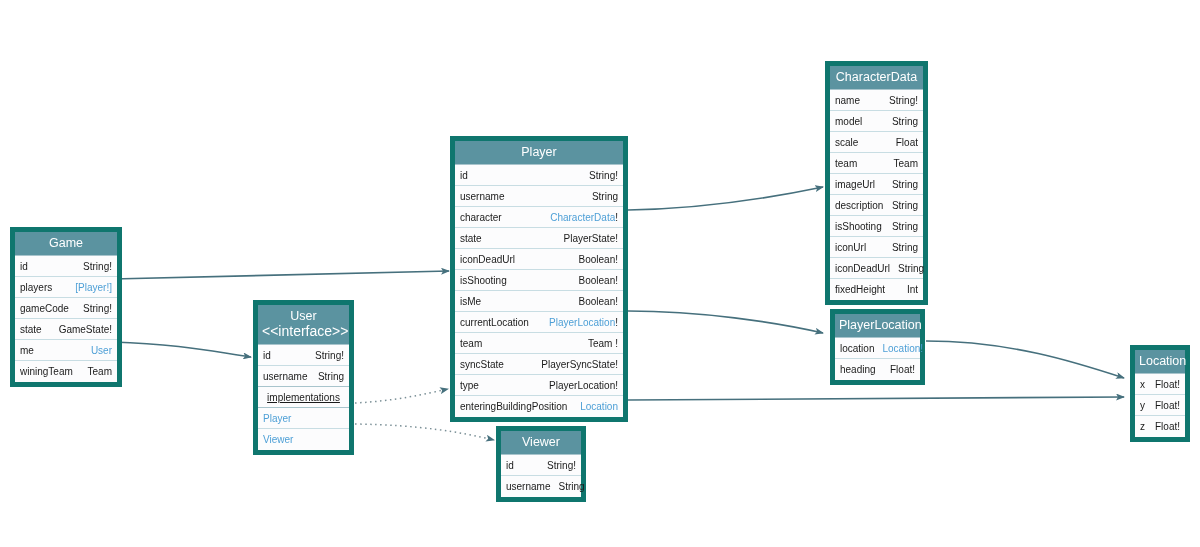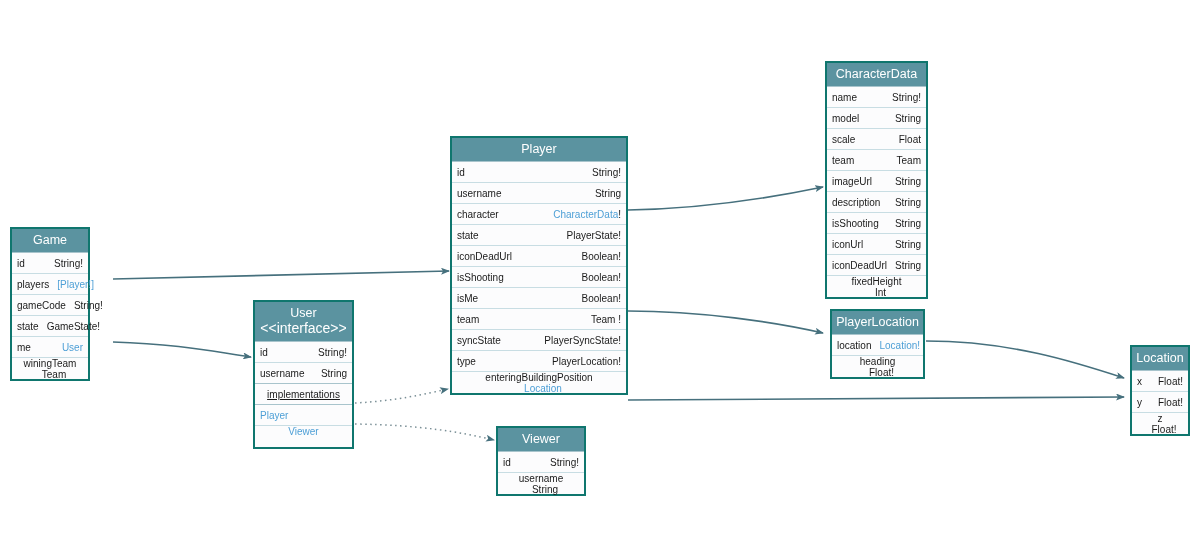--- a/index.html
+++ b/index.html
@@ -18,21 +18,21 @@
   .edges {
     position: absolute;
     left: 0; top: 0;
     width: 1200px;
     height: 547px;
     pointer-events: none;
   }
   .entity {
     position: absolute;
     box-sizing: border-box;
-    border: 2px solid #0f766e;
+    border: 5px solid #0f766e;
     background: #fcfcfd;
     box-shadow: 0 0 0 0 transparent;
   }
   .entity-header {
     background: #5b93a0;
     color: #ffffff;
     text-align: center;
     font-size: 12.5px;
     line-height: 1.15;
     padding: 4px 4px 5px 4px;
@@ -50,21 +50,21 @@
     justify-content: space-between;
     box-sizing: border-box;
     height: 21px;
     padding: 0 5px;
     font-size: 10px;
     color: #1a1a1a;
     border-bottom: 1px solid #c8dde3;
     background: #fcfcfd;
     white-space: nowrap;
   }
-  .row:last-child { border-bottom: none; flex-direction: column; }
+  .row:last-child { border-bottom: none; }
   .row .fname { text-align: left; }
   .row .ftype { text-align: right; padding-left: 8px; }
   .row.center {
     justify-content: center;
     text-decoration: underline;
   }
   .row.single {
     justify-content: flex-start;
   }
   .link { color: #4d9fd6; }
@@ -96,21 +96,21 @@
 
     <path d="M628,210 C700,209 770,198 823,187" fill="none" stroke="#46707d" stroke-width="1.6" marker-end="url(#arrowhead)"></path>
 
     <path d="M628,311 C700,311 775,322 823,333" fill="none" stroke="#46707d" stroke-width="1.6" marker-end="url(#arrowhead)"></path>
 
     <path d="M628,400 L1124,397" fill="none" stroke="#46707d" stroke-width="1.6" marker-end="url(#arrowhead)"></path>
 
     <path d="M926,341 C1010,341 1075,362 1124,378" fill="none" stroke="#46707d" stroke-width="1.6" marker-end="url(#arrowhead)"></path>
   </svg>
 
-  <div class="entity" style="left:10px; top:227px; width:80px;">
+  <div class="entity" style="left:10px; top:227px; width:112px;">
     <div class="entity-header">Game</div>
     <div class="row">
       <span class="fname">id</span>
       <span class="ftype plain">String!</span>
     </div>
     <div class="row">
       <span class="fname">players</span>
       <span class="ftype link">[Player!]</span>
     </div>
     <div class="row">
@@ -179,20 +179,24 @@
     </div>
     <div class="row">
       <span class="fname">isShooting</span>
       <span class="ftype plain">Boolean!</span>
     </div>
     <div class="row">
       <span class="fname">isMe</span>
       <span class="ftype plain">Boolean!</span>
     </div>
     <div class="row">
+      <span class="fname">currentLocation</span>
+      <span class="ftype"><span class="link">PlayerLocation</span><span class="plain">!</span></span>
+    </div>
+    <div class="row">
       <span class="fname">team</span>
       <span class="ftype plain">Team !</span>
     </div>
     <div class="row">
       <span class="fname">syncState</span>
       <span class="ftype plain">PlayerSyncState!</span>
     </div>
     <div class="row">
       <span class="fname">type</span>
       <span class="ftype plain">PlayerLocation!</span>

